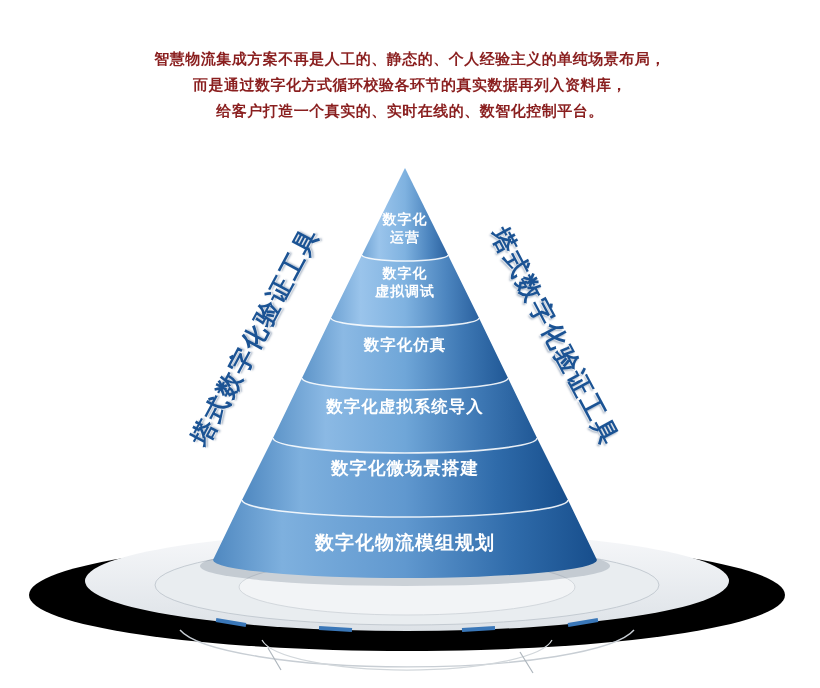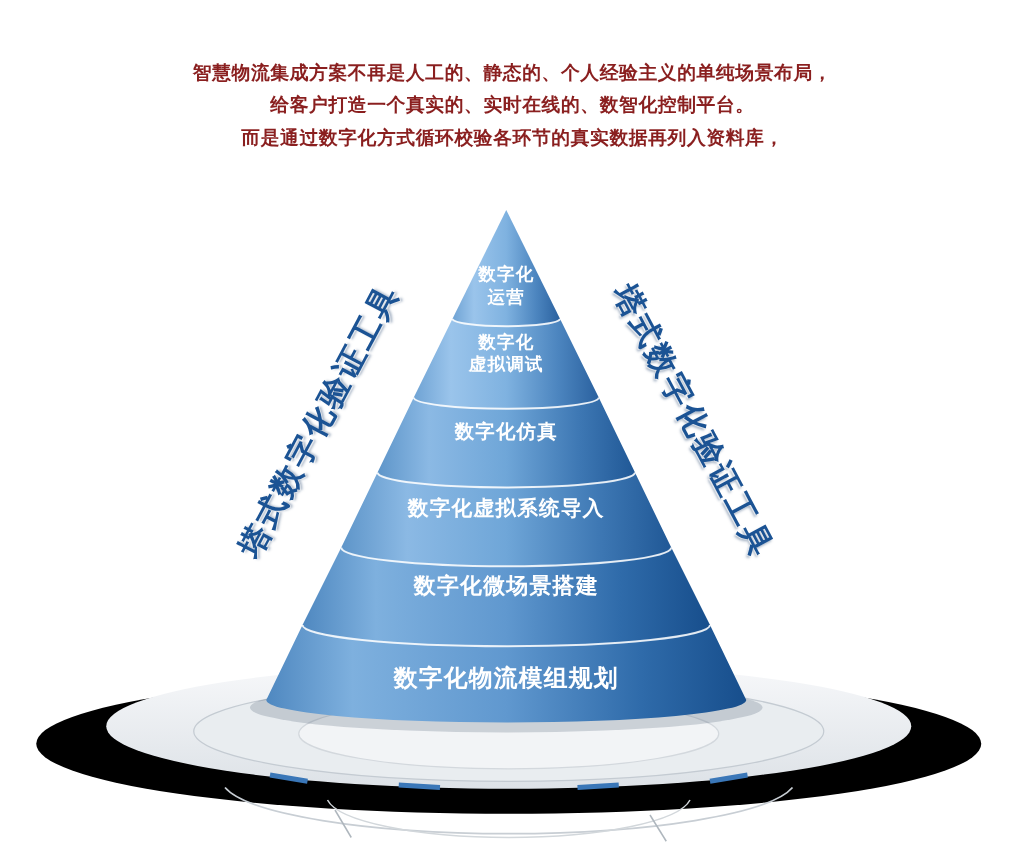--- a/index.html
+++ b/index.html
@@ -40,22 +40,22 @@
   .t17 { font-size:17.5px; }
   .t19 { font-size:19px; }
 </style>
 </head>
 <body>
 
 <div class="stage">
 
   <div class="header">
     <div>智慧物流集成方案不再是人工的、静态的、个人经验主义的单纯场景布局，</div>
+    <div>而是通过数字化方式循环校验各环节的真实数据再列入资料库，</div>
     <div>给客户打造一个真实的、实时在线的、数智化控制平台。</div>
-    <div>而是通过数字化方式循环校验各环节的真实数据再列入资料库，</div>
   </div>
 
   <svg class="diagram-svg" width="820" height="688" viewBox="0 0 820 688">
     <defs>
       <linearGradient id="gTop" x1="0" y1="0" x2="1" y2="0">
         <stop offset="0" stop-color="#6FA3D4"></stop>
           <stop offset="0.2" stop-color="#9AC4EB"></stop>
         <stop offset="0.5" stop-color="#7FB2E0"></stop>
           <stop offset="0.78" stop-color="#4C85BF"></stop>
         <stop offset="1" stop-color="#2A619F"></stop>

